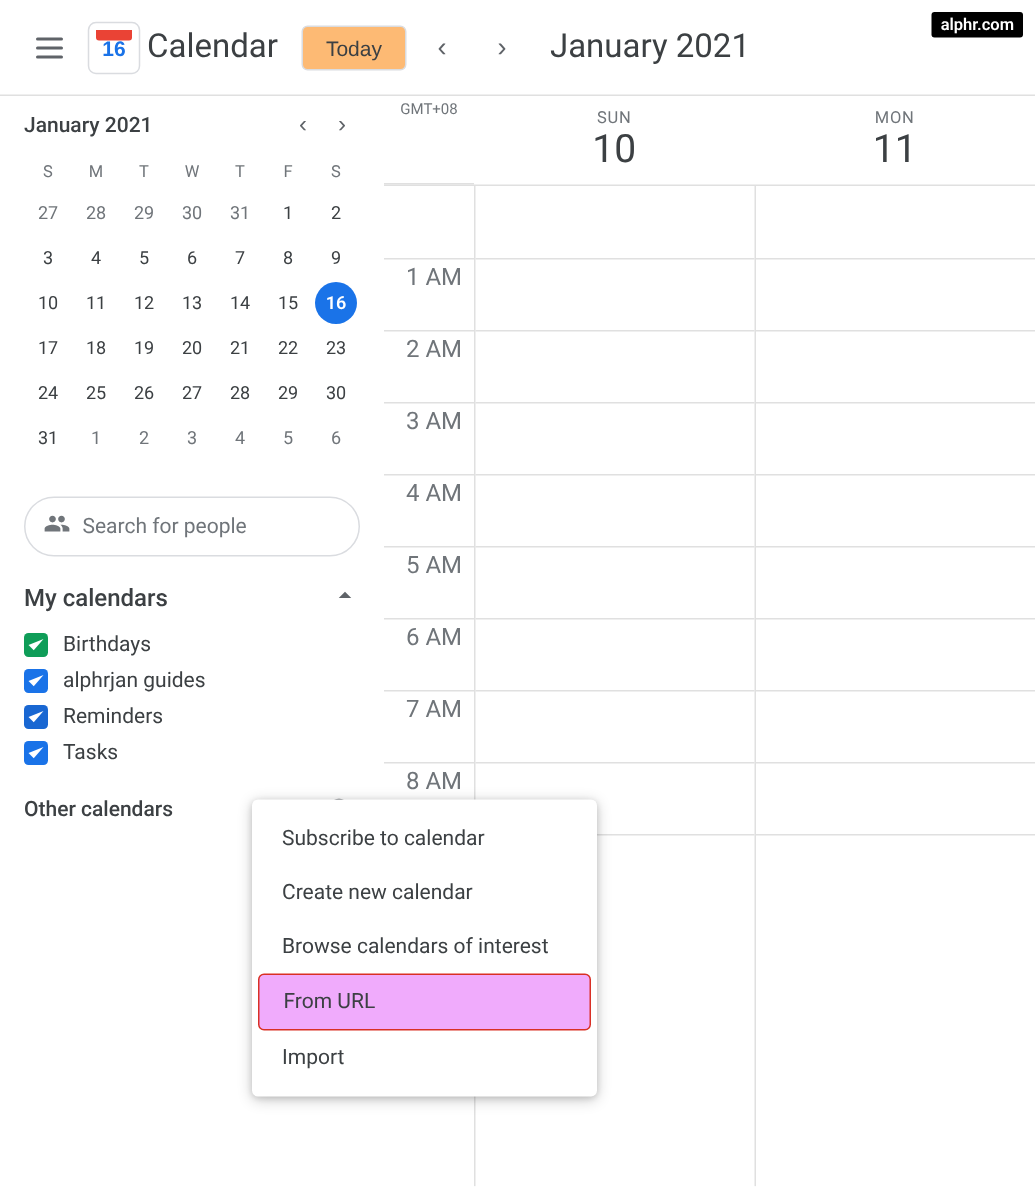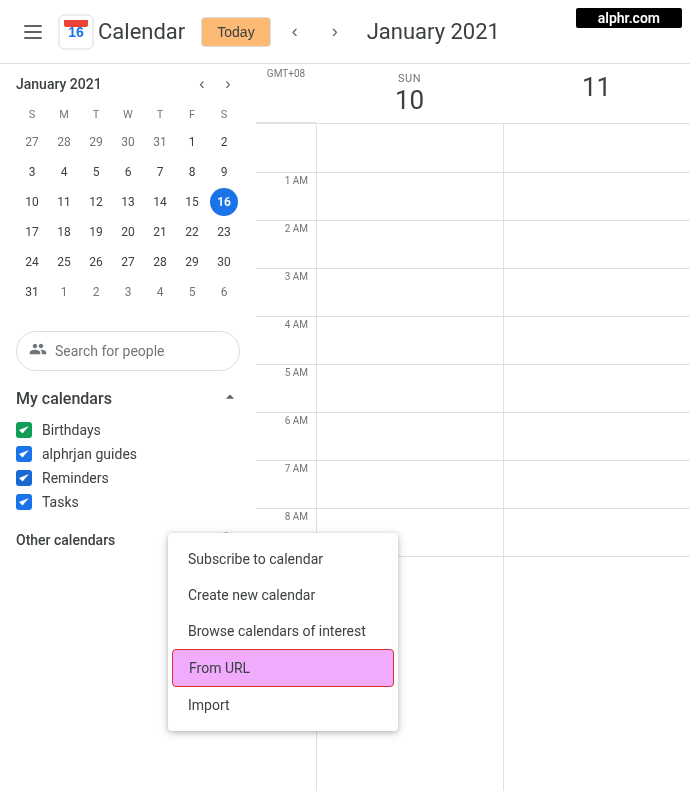--- a/index.html
+++ b/index.html
@@ -9,21 +9,21 @@
     .header { display: flex; align-items: center; height: 64px; padding: 0 16px; border-bottom: 1px solid #e0e0e0; gap: 8px; }
     .hamburger-btn { background: none; border: none; cursor: pointer; padding: 8px; border-radius: 50%; display: flex; align-items: center; justify-content: center; }
     .hamburger-lines { display: flex; flex-direction: column; gap: 4px; width: 18px; }
     .hamburger-lines span { display: block; height: 2px; background: #5f6368; border-radius: 1px; }
     .logo-container { display: flex; align-items: center; gap: 4px; margin-right: 8px; }
     .logo-text { font-size: 22px; font-weight: 400; color: #3c4043; }
     .today-btn { border: 1px solid #dadce0; border-radius: 4px; padding: 6px 15px; background: #fdba74; font-size: 14px; cursor: pointer; color: #3c4043; }
     .nav-btn { background: none; border: none; cursor: pointer; padding: 8px; border-radius: 50%; width: 32px; height: 32px; display: flex; align-items: center; justify-content: center; color: #5f6368; font-size: 18px; }
     .header-month { font-size: 22px; font-weight: 400; color: #3c4043; margin-left: 8px; }
     .header-spacer { flex: 1; }
-    .alphr-badge { background: #000; color: #fff; font-size: 14px; padding: 2px 22px; border-radius: 2px; position: absolute; top: 8px; right: 8px; font-weight: 600; }
+    .alphr-badge { background: #000; color: #fff; font-size: 11px; padding: 2px 6px; border-radius: 2px; position: absolute; top: 8px; right: 8px; font-weight: 600; }
 
     
     .main { display: flex; height: calc(791px - 64px); position: relative; }
 
     
     .sidebar { width: 256px; min-width: 256px; padding: 8px 0; overflow-y: auto; border-right: none; }
     .create-btn { display: flex; align-items: center; gap: 8px; margin: 8px 16px 16px; padding: 10px 16px; border-radius: 24px; box-shadow: 0 1px 3px rgba(0,0,0,0.2), 0 1px 2px rgba(0,0,0,0.12); background: #fff; border: none; cursor: pointer; font-size: 14px; color: #3c4043; }
     .plus-icon { font-size: 22px; font-weight: 300; color: transparent; background: linear-gradient(135deg, #4285F4 25%, #EA4335 25%, #EA4335 50%, #FBBC04 50%, #FBBC04 75%, #34A853 75%); -webkit-background-clip: text; background-clip: text; }
 
     
@@ -59,21 +59,21 @@
 
     
     .content { flex: 1; display: flex; flex-direction: column; overflow: hidden; }
     .day-header { flex: 1; text-align: center; padding: 8px 0; }
     .day-name { font-size: 11px; color: #70757a; text-transform: uppercase; letter-spacing: 0.5px; }
     .day-num { font-size: 26px; font-weight: 400; color: #3c4043; }
 
     
     .time-grid { flex: 1; overflow-y: auto; display: flex; }
     .time-labels { width: 60px; min-width: 60px; }
-    .time-label { height: 48px; display: flex; align-items: flex-start; justify-content: flex-end; padding-right: 8px; padding-top: 2px; font-size: 10px; color: #70757a; border-top: 1px solid #e0e0e0; }
+    .time-label { height: 48px; display: flex; align-items: flex-start; justify-content: flex-end; padding-right: 8px; padding-top: 2px; font-size: 16px; color: #70757a; border-top: 1px solid #e0e0e0; }
     .time-label:first-child { border-top: none; }
     .time-columns { flex: 1; display: flex; }
     .time-col { flex: 1; border-left: 1px solid #e0e0e0; }
     .time-cell { height: 48px; border-top: 1px solid #e0e0e0; }
     .time-cell:first-child { border-top: none; }
 
     
     .gmt-label { width: 60px; min-width: 60px; text-align: center; font-size: 10px; color: #70757a; padding: 4px 0; border-bottom: 1px solid #e0e0e0; }
 
     
@@ -258,20 +258,21 @@
 
   <div class="content">
 
     <div style="display:flex;border-bottom:1px solid #e0e0e0;">
       <div class="gmt-label">GMT+08</div>
       <div class="day-header">
         <div class="day-name">SUN</div>
         <div class="day-num">10</div>
       </div>
       <div class="day-header">
+        <div class="day-name">MON</div>
         <div class="day-num">11</div>
       </div>
     </div>
 
     <div class="time-grid">
       <div class="time-labels">
         <div class="time-label"></div>
         <div class="time-label">1 AM</div>
         <div class="time-label">2 AM</div>
         <div class="time-label">3 AM</div>

